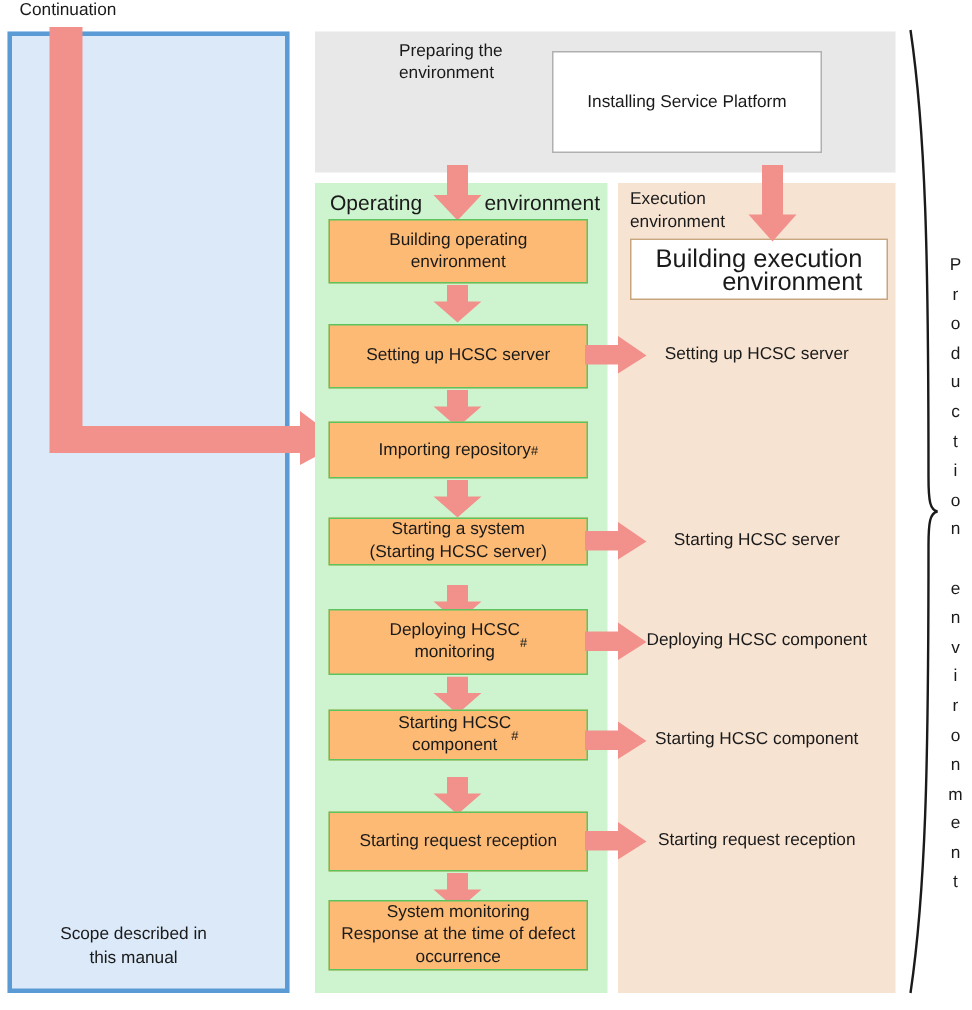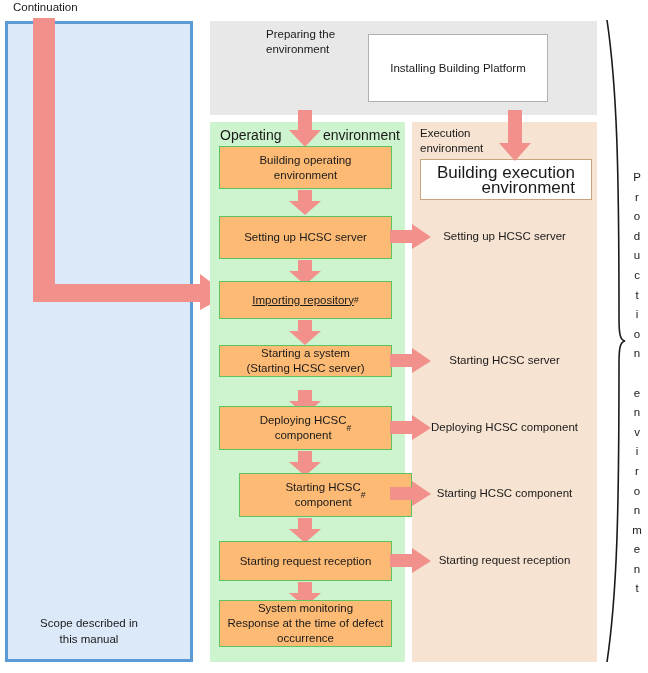--- a/index.html
+++ b/index.html
@@ -67,21 +67,21 @@
 
 <div class="abs" id="continuation-label">Continuation</div>
 
 <svg class="abs" id="cont-arrow" viewBox="0 0 200 292">
   <path d="M 3 0 L 25 0 L 25 266 L 170 266 L 170 256 L 198 277 L 170 292 L 170 284 L 3 284 Z" fill="#f2918c"></path>
 </svg>
 
 <div class="abs" id="prepare-panel"></div>
 <div class="abs" id="prepare-title" style="white-space:pre-line;">Preparing the
 environment</div>
-<div class="abs" id="install-box">Installing Building Platform</div>
+<div class="abs" id="install-box">Installing Service Platform</div>
 
 <div class="abs" id="operating-panel"></div>
 <div class="abs" id="operating-title">
   <span>Operating</span><span class="t2">environment</span>
 </div>
 
 <div class="abs" id="execution-panel"></div>
 <div class="abs" id="execution-title" style="white-space:pre-line;">Execution
 environment</div>
 <div class="abs" id="exec-box" style="white-space:pre-line;">Building execution
@@ -106,48 +106,48 @@
 
 <div class="abs flow-box" style="top:216px;height:43px;">
   <span style="white-space:pre-line;">Setting up HCSC server</span>
 </div>
 
 <svg class="abs down-arrow" style="top:260px;" viewBox="0 0 36 26">
     <path d="M 11 0 L 25 0 L 25 11 L 34 11 L 18 25 L 2 11 L 11 11 Z" fill="#f2918c"></path>
   </svg>
 
 <div class="abs flow-box" style="top:281px;height:38px;">
-  <span style="white-space:pre-line;text-decoration:underline;">Importing repository</span>
+  <span style="white-space:pre-line;">Importing repository</span>
     <span class="sup">#</span>
 </div>
 
 <svg class="abs down-arrow" style="top:320px;" viewBox="0 0 36 26">
     <path d="M 11 0 L 25 0 L 25 11 L 34 11 L 18 25 L 2 11 L 11 11 Z" fill="#f2918c"></path>
   </svg>
 
 <div class="abs flow-box" style="top:345px;height:32px;">
   <span style="white-space:pre-line;">Starting a system
 (Starting HCSC server)</span>
 </div>
 
 <svg class="abs down-arrow" style="top:390px;" viewBox="0 0 36 26">
     <path d="M 11 0 L 25 0 L 25 11 L 34 11 L 18 25 L 2 11 L 11 11 Z" fill="#f2918c"></path>
   </svg>
 
 <div class="abs flow-box" style="top:406px;height:44px;">
   <span style="white-space:pre-line;">Deploying HCSC
-component</span>
+monitoring</span>
     <span class="sup">#</span>
 </div>
 
 <svg class="abs down-arrow" style="top:451px;" viewBox="0 0 36 26">
     <path d="M 11 0 L 25 0 L 25 11 L 34 11 L 18 25 L 2 11 L 11 11 Z" fill="#f2918c"></path>
   </svg>
 
-<div class="abs flow-box" style="top:473px;height:44px;margin-left:20px;">
+<div class="abs flow-box" style="top:473px;height:34px;">
   <span style="white-space:pre-line;">Starting HCSC
 component</span>
     <span class="sup">#</span>
 </div>
 
 <svg class="abs down-arrow" style="top:518px;" viewBox="0 0 36 26">
     <path d="M 11 0 L 25 0 L 25 11 L 34 11 L 18 25 L 2 11 L 11 11 Z" fill="#f2918c"></path>
   </svg>
 
 <div class="abs flow-box" style="top:541px;height:40px;">

